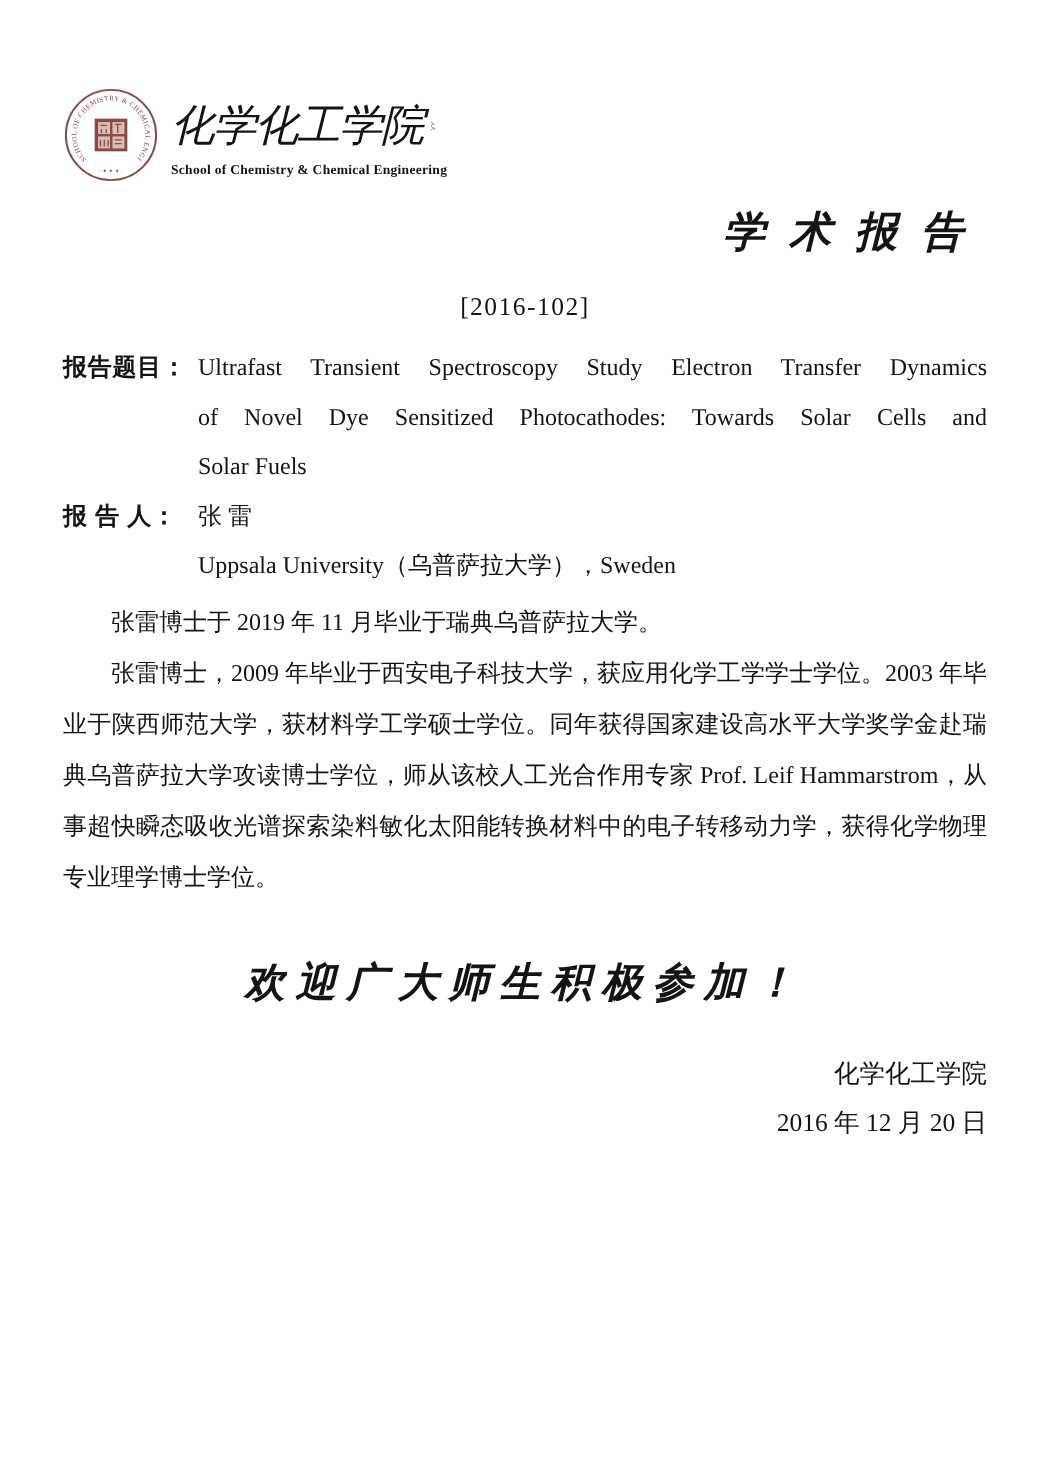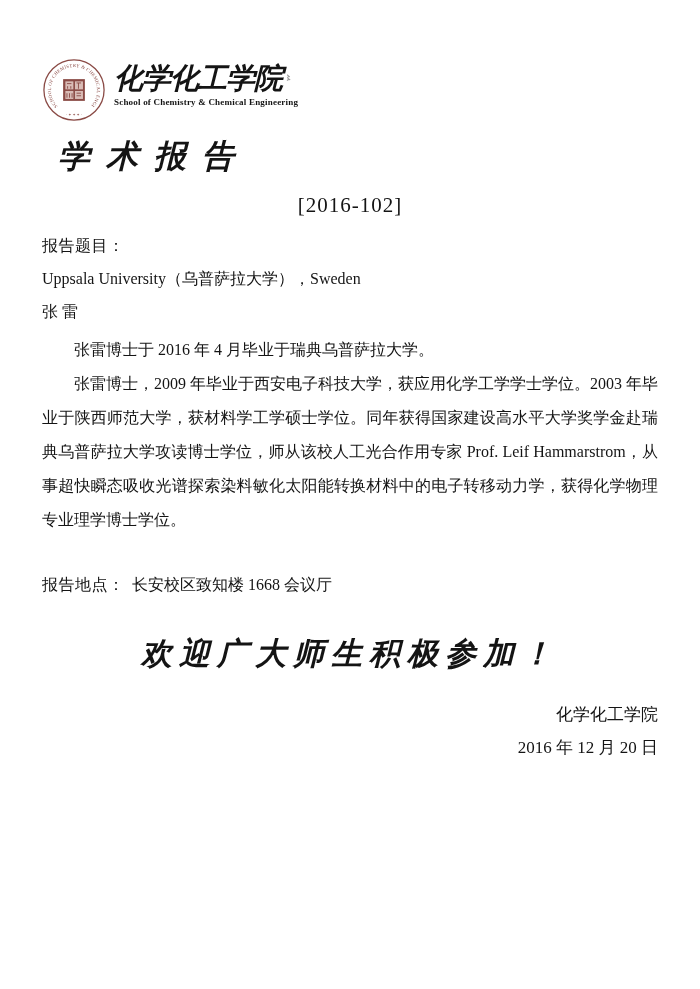--- a/index.html
+++ b/index.html
@@ -8,55 +8,55 @@
     box-sizing:border-box; padding:58px 42px 0 42px;
     font-family:"Liberation Serif","DejaVu Serif",serif;
     color:#141414; overflow:hidden;
   }
 
   
   .logo-row { display:flex; align-items:flex-start; height:66px; }
   .seal-wrap { width:64px; height:64px; flex:none; }
   .logo-text { margin-left:8px; padding-top:4px; }
   .logo-zh {
-    font-size:29px; font-weight:bold; font-style:italic;
-    letter-spacing:-1px; line-height:33px; white-space:nowrap;
+    font-size:29px; font-weight:normal; font-style:italic;
+    letter-spacing:-1px; line-height:44px; white-space:nowrap;
   }
   .logo-mark { font-size:9px; color:#9a9a9a; vertical-align:top; font-style:normal; margin-left:2px; }
   .logo-en { font-size:9px; font-weight:bold; letter-spacing:0.2px; margin-top:2px; white-space:nowrap; }
 
   
   .main-title {
-    text-align:left; font-size:32px; font-weight:bold; font-style:italic;
+    text-align:right; font-size:28px; font-weight:bold; font-style:italic;
     letter-spacing:16px; padding-left:16px; margin-top:6px; line-height:52px;
   }
-  .issue-number { text-align:center; font-size:21px; margin-top:13px; line-height:20px; letter-spacing:1px; }
+  .issue-number { text-align:center; font-size:17px; margin-top:13px; line-height:20px; letter-spacing:1px; }
 
   
   .fields { margin-top:14px; }
   .row { display:flex; font-size:16px; line-height:33px; }
   .row .label {
-    width:90px; flex:none; font-weight:normal; white-space:pre;
+    width:90px; flex:none; font-weight:bold; white-space:pre;
     font-family:"Liberation Sans","DejaVu Sans",sans-serif;
     letter-spacing:0.5px;
   }
   .row .value { flex:1; }
   .jline { text-align:justify; text-align-last:justify; }
 
   
   .bio-paragraphs { font-size:16px; line-height:34px; text-align:justify; margin-top:5px; }
   .bio-paragraphs p { margin:0; text-indent:2em; }
 
   
   .schedule { margin-top:30px; }
   .schedule .row { line-height:35px; }
 
   
   .welcome {
-    text-align:center; font-size:31px; font-weight:bold; font-style:italic;
+    text-align:center; font-size:27px; font-weight:bold; font-style:italic;
     letter-spacing:7px; margin-top:32px; line-height:40px;
   }
   .signature { text-align:right; font-size:17px; line-height:33px; margin-top:24px; }
 </style>
 </head>
 <body>
 
 <div class="page">
 
   <div class="logo-row">
@@ -87,40 +87,42 @@
   </div>
 
   <div class="main-title">学术报告</div>
 
   <div class="issue-number">[2016-102]</div>
 
   <div class="fields">
 
     <div class="row">
       <span class="label">报告题目：</span>
+      <span class="value">
+        <span class="jline" style="display:block">Ultrafast Transient Spectroscopy Study Electron Transfer Dynamics</span>
+        <span class="jline" style="display:block">of Novel Dye Sensitized Photocathodes: Towards Solar Cells and</span>
+        <span style="display:block">Solar Fuels</span>
+      </span>
     </div>
 
     <div class="row">
+      <span class="label">报 告 人：</span>
       <span class="value">
+        <span style="display:block">张 雷</span>
         <span style="display:block">Uppsala University（乌普萨拉大学），Sweden</span>
-        <span style="display:block">张 雷</span>
       </span>
     </div>
 
 
     <div class="bio-paragraphs">
-      <p>张雷博士于 2016 年 4 月毕业于瑞典乌普萨拉大学。</p>
+      <p>张雷博士于 2019 年 11 月毕业于瑞典乌普萨拉大学。</p>
       <p>张雷博士，2009 年毕业于西安电子科技大学，获应用化学工学学士学位。2003 年毕业于陕西师范大学，获材料学工学硕士学位。同年获得国家建设高水平大学奖学金赴瑞典乌普萨拉大学攻读博士学位，师从该校人工光合作用专家 Prof. Leif Hammarstrom，从事超快瞬态吸收光谱探索染料敏化太阳能转换材料中的电子转移动力学，获得化学物理专业理学博士学位。</p>
     </div>
 
     <div class="schedule">
-      <div class="row">
-        <span class="label">报告地点：</span>
-        <span class="value">长安校区致知楼 1668 会议厅</span>
-      </div>
     </div>
   </div>
 
   <div class="welcome">欢迎广大师生积极参加！</div>
 
   <div class="signature">
     <div>化学化工学院</div>
     <div>2016 年 12 月 20 日</div>
   </div>
 

